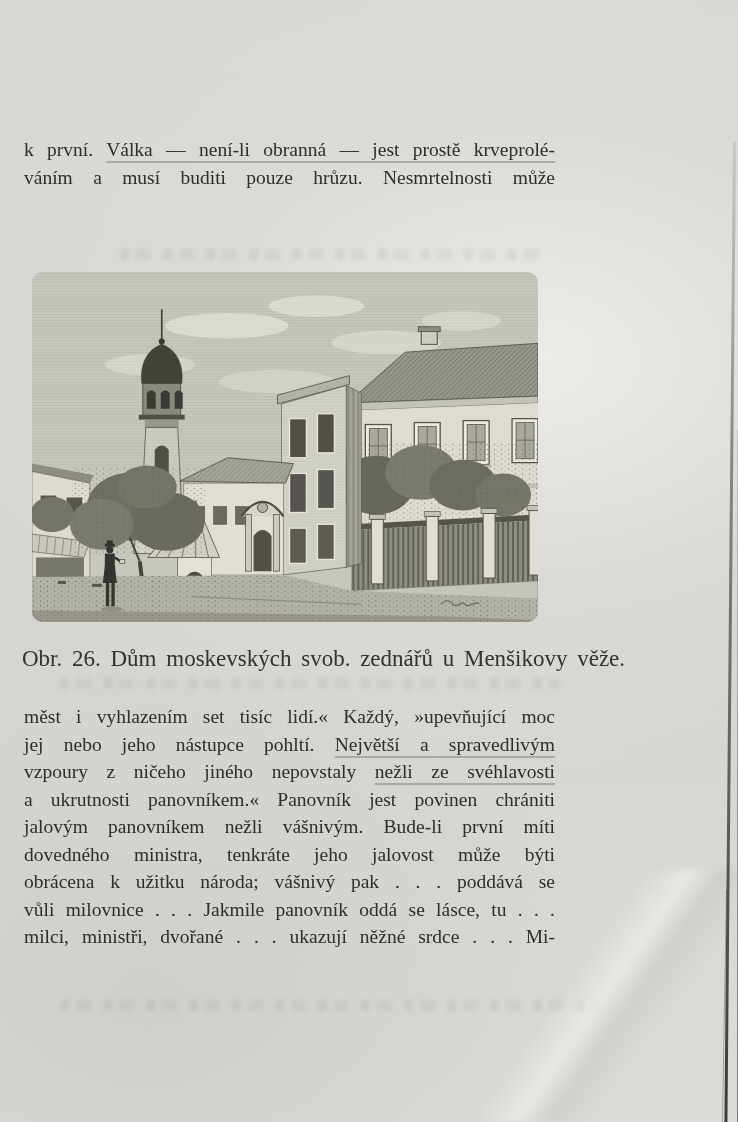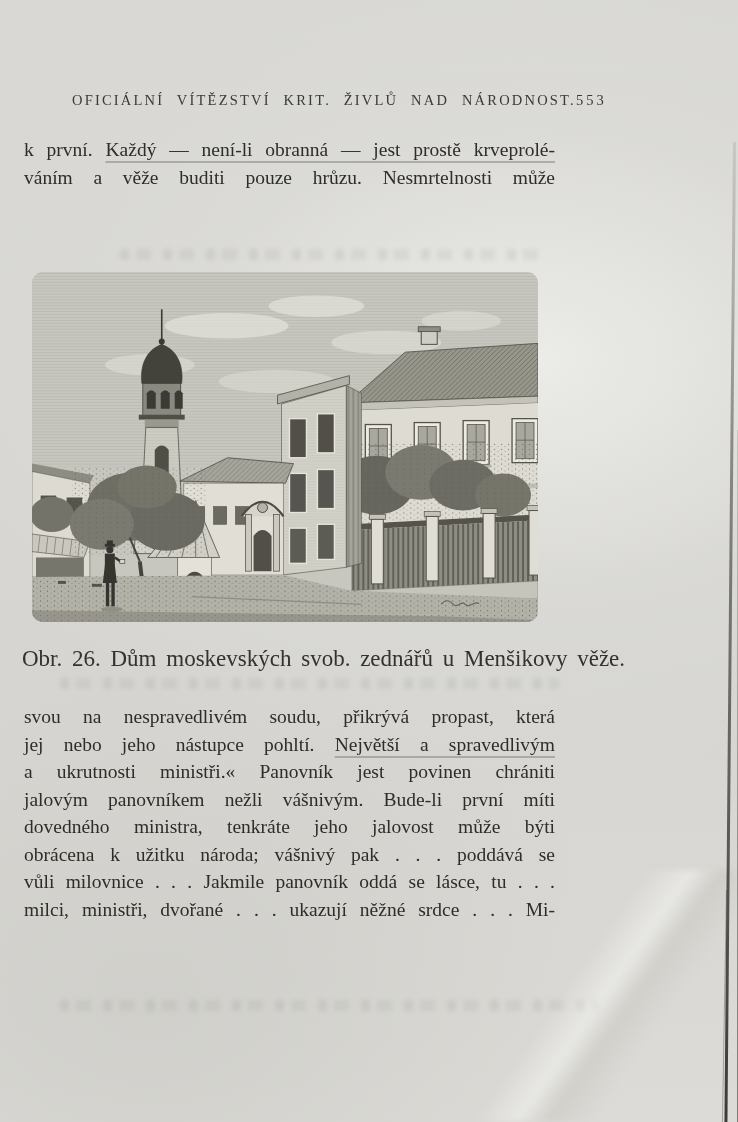--- a/index.html
+++ b/index.html
@@ -62,28 +62,24 @@
     position:absolute;left:470px;top:870px;width:268px;height:252px;
     background:linear-gradient(125deg, rgba(0,0,0,0) 40%, rgba(244,244,240,.55) 50%, rgba(176,176,168,.22) 57%, rgba(0,0,0,0) 67%);
     filter:blur(3px);
   }
 </style>
 </head>
 <body>
 
 <div class="page">
 
-  <div class="header-row">
-    <span class="header-title">OFICIÁLNÍ VÍTĚZSTVÍ KRIT. ŽIVLŮ NAD NÁRODNOST.</span>
-    <span class="header-pageno">553</span>
-  </div>
 
   <div class="para p-top">
-      <div class="tline"><span>k první. </span><span class="pencil-underline">Každý — není-li obranná — jest prostě krveprolé-</span></div>
-      <div class="tline"><span>váním a věže buditi pouze hrůzu. Nesmrtelnosti může</span></div>
+      <div class="tline"><span>k první. </span><span class="pencil-underline">Válka — není-li obranná — jest prostě krveprolé-</span></div>
+      <div class="tline"><span>váním a musí buditi pouze hrůzu. Nesmrtelnosti může</span></div>
     </div>
 
   <div class="figure-wrap">
     <svg width="506" height="350" viewBox="0 0 507 358" preserveAspectRatio="none">
       <defs>
         <pattern id="hz" width="4" height="3" patternUnits="userSpaceOnUse">
             <path d="M0 1.5 H4" stroke="#a3a399" stroke-width="0.8"></path>
           </pattern>
         <pattern id="diag" width="5" height="5" patternUnits="userSpaceOnUse">
             <path d="M0 5 L5 0" stroke="#5c5c54" stroke-width="0.9"></path>
@@ -282,23 +278,24 @@
         </g>
 
         <path d="M410 340 c4 -5 8 -5 12 0 c4 5 8 -5 12 0 c4 5 8 -4 14 -1" stroke="#5f5e55" stroke-width="1.2" fill="none" opacity="0.9"></path>
       </g>
     </svg>
   </div>
 
   <div class="caption">Obr. 26. Dům moskevských svob. zednářů u Menšikovy věže.</div>
 
   <div class="para p-bottom">
-      <div class="tline"><span>svou na nespravedlivém soudu, přikrývá propast, která</span></div>
+      <div class="tline"><span>měst i vyhlazením set tisíc lidí.« Každý, »upevňující moc</span></div>
       <div class="tline"><span>jej nebo jeho nástupce pohltí. </span><span class="pencil-underline">Největší a spravedlivým</span></div>
-      <div class="tline"><span>a ukrutnosti ministři.« Panovník jest povinen chrániti</span></div>
+      <div class="tline"><span>vzpoury z ničeho jiného nepovstaly </span><span class="pencil-underline">nežli ze svéhlavosti</span></div>
+      <div class="tline"><span>a ukrutnosti panovníkem.« Panovník jest povinen chrániti</span></div>
       <div class="tline"><span>jalovým panovníkem nežli vášnivým. Bude-li první míti</span></div>
       <div class="tline"><span>dovedného ministra, tenkráte jeho jalovost může býti</span></div>
       <div class="tline"><span>obrácena k užitku národa; vášnivý pak .&nbsp;.&nbsp;. poddává se</span></div>
       <div class="tline"><span>vůli milovnice .&nbsp;.&nbsp;. Jakmile panovník oddá se lásce, tu .&nbsp;.&nbsp;.</span></div>
       <div class="tline"><span>milci, ministři, dvořané .&nbsp;.&nbsp;. ukazují něžné srdce .&nbsp;.&nbsp;. Mi-</span></div>
     </div>
 
   <div class="ghost g1"></div>
   <div class="ghost g2"></div>
   <div class="ghost g3"></div>

